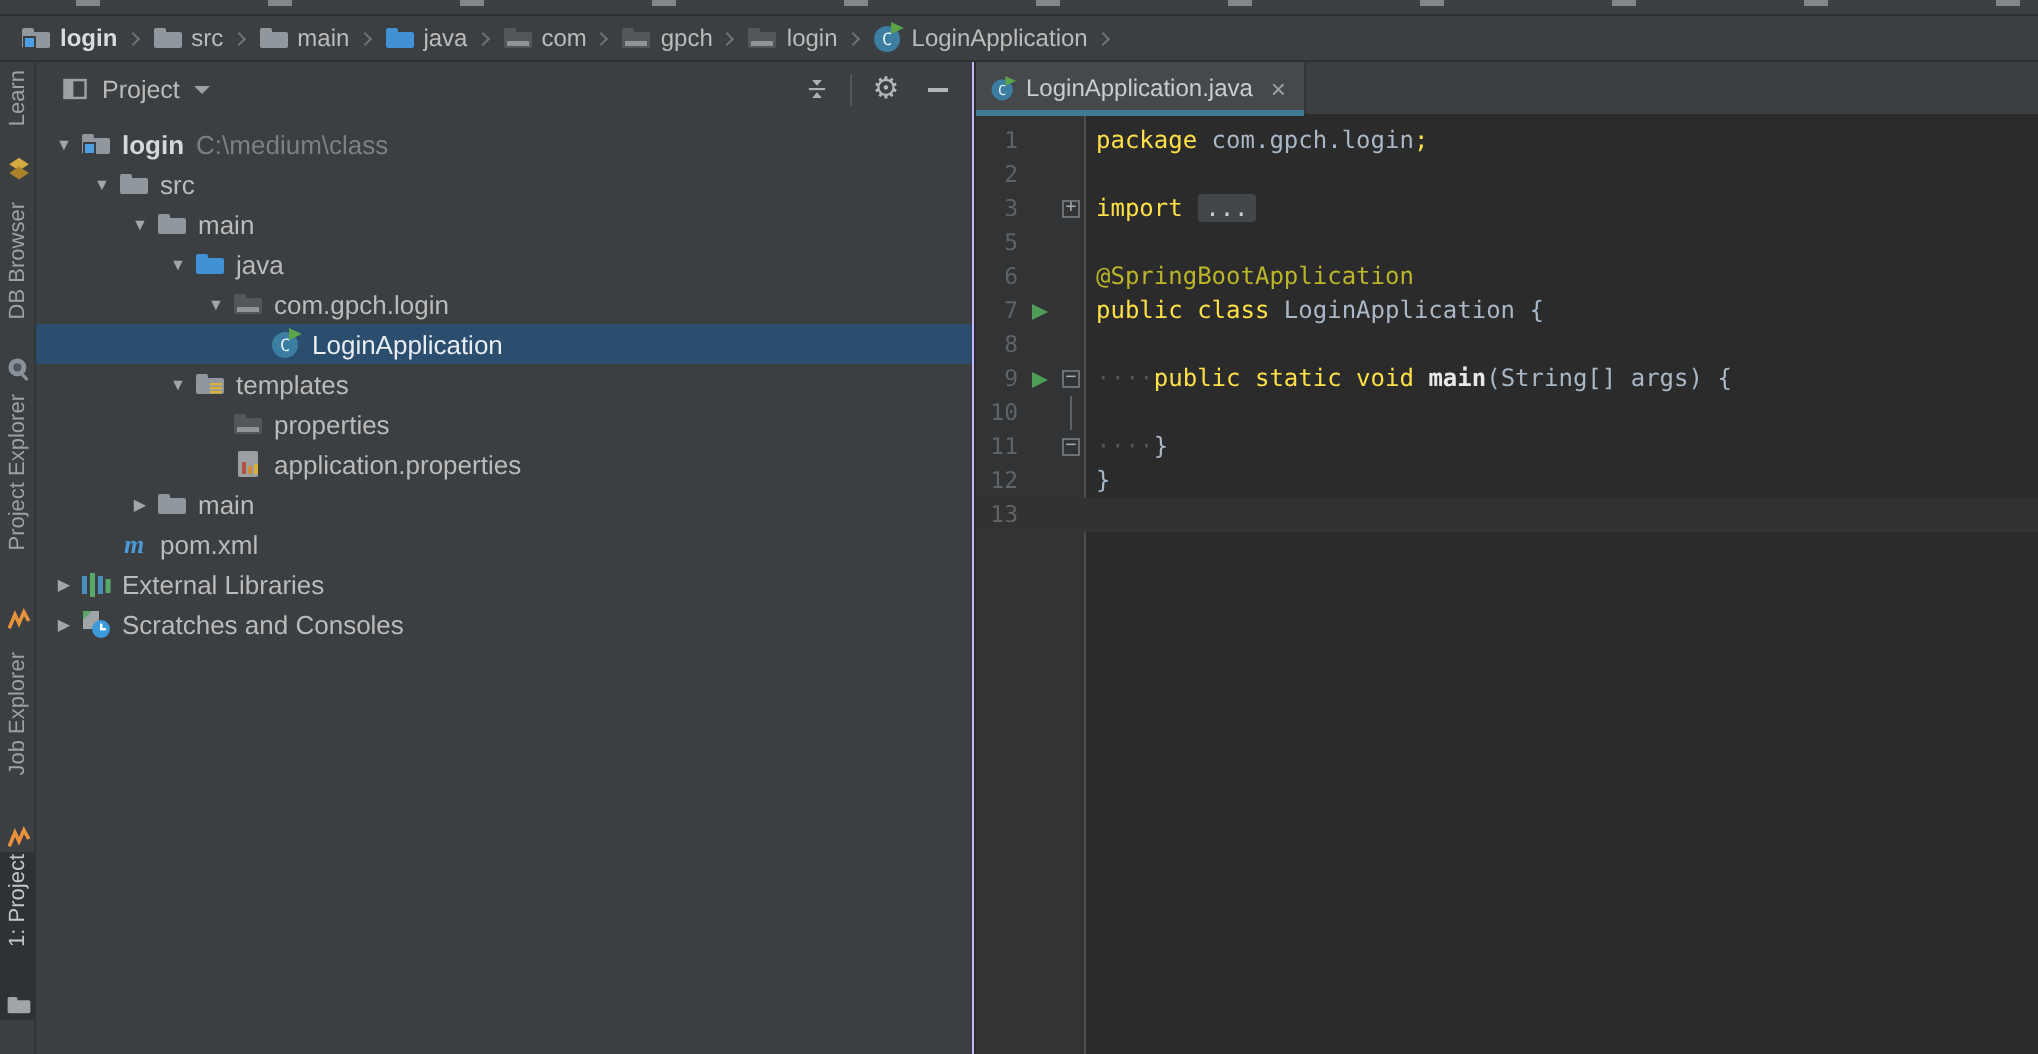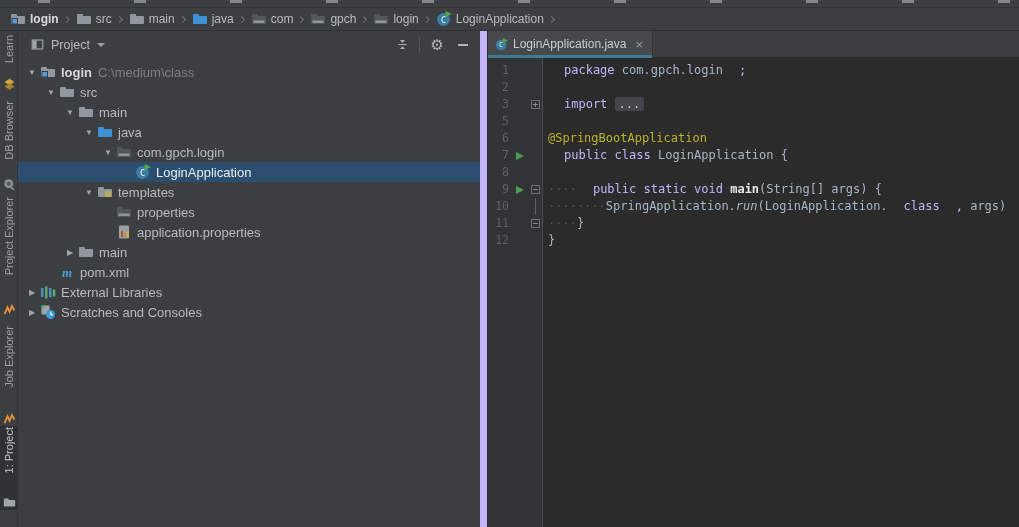--- a/index.html
+++ b/index.html
@@ -36,21 +36,21 @@
   .stripe-label{ writing-mode:vertical-rl; transform:rotate(180deg);
     font-size:11px; color:#9DA1A4; white-space:nowrap; }
   .stripe-item.active .stripe-label{ color:#C4C8CA; }
   .s0{ top:3px;   height:58px; }
   .s1{ top:69px;  height:92px; }
   .s2{ top:165px; height:122px; }
   .s3{ top:294px; height:102px; }
   .s4{ top:395px; height:84px; }
   
   #project-panel{ position:absolute; left:18px; top:31px; width:469px; height:496px;
-    background:#3C3F41; border-right:7px solid #c4b5fd; }
+    background:#3C3F41; border-right:1px solid #c4b5fd; }
   #panel-header{ height:27px; display:flex; align-items:center; padding:0 8px 0 10px; gap:5px; }
   #panel-title{ font-size:12.5px; color:#BBBBBB; }
   .dd-arrow{ width:0; height:0; border-left:4px solid transparent; border-right:4px solid transparent;
     border-top:4px solid #9DA1A4; margin-left:2px; }
   #panel-toolbar{ margin-left:auto; display:flex; align-items:center; gap:8px; }
   .tb-btn{ width:18px; height:18px; display:flex; align-items:center; justify-content:center; cursor:default; }
   .tb-sep{ width:1px; height:16px; background:#515557; }
   .gear-glyph{ font-size:15px; color:#B4B7B9; line-height:1; }
   .minus-glyph{ width:10px; height:2px; background:#B4B7B9; }
   
@@ -82,21 +82,21 @@
   .ln{ flex:none; width:24px; text-align:right; padding-right:3px; color:#606366; font-size:11.5px; }
   .runslot{ flex:none; width:16px; display:flex; align-items:center; justify-content:center; }
   .foldslot{ flex:none; width:15px; display:flex; align-items:center; justify-content:center; }
   .codecell{ padding-left:5px; white-space:pre; }
   .run-arrow{ width:0; height:0; border-left:8px solid #4F9E58;
     border-top:4.5px solid transparent; border-bottom:4.5px solid transparent; }
   .fold-box{ width:9px; height:9px; border:1px solid #6A7176; background:#313335; color:#A6ABAE;
     font-size:9px; line-height:7px; text-align:center; font-family:"DejaVu Sans Mono",monospace; }
   .fold-mid{ width:1px; height:17px; background:#5C6368; }
   
-  .c-kw{ color:#c4b5fd;margin-left:16px; }
+  .c-kw{ color:#fde047; }
   .c-pl{ color:#A9B7C6; }
   .c-ann{ color:#BBB529; }
   .c-ws{ color:#4E565B; }
   .c-main{ color:#E8E8E8; font-weight:bold; }
   .c-run{ color:#A9B7C6; font-style:italic; }
   .chip{ background:#42464A; color:#C6CDD3; border-radius:2px; padding:0 4px; }
   
   svg.icn{ width:16px; height:16px; flex:none; display:inline-block; vertical-align:middle; }
   svg.icn.sm{ width:13px; height:13px; }
 </style>
@@ -446,31 +446,36 @@
             <span class="fold-box">−</span>
           </span>
           <span class="codecell"><span class="c-ws">····</span><span class="c-kw">public static void </span><span class="c-main">main</span><span class="c-pl">(String[] args) {</span></span>
         </div>
         <div class="code-row">
           <span class="ln">10</span>
           <span class="runslot"></span>
           <span class="foldslot">
             <span class="fold-mid"></span>
           </span>
-          <span class="codecell"><span class="c-ws">········</span><span class="c-pl">SpringApplication.</span><span class="c-run">run</span><span class="c-pl">(LoginApplication.</span><span class="c-kw">class</span><span class="c-kw">,</span><span class="c-pl"> args)</span><span class="c-kw">;</span></span>
         </div>
         <div class="code-row">
           <span class="ln">11</span>
           <span class="runslot"></span>
           <span class="foldslot">
             <span class="fold-box">−</span>
           </span>
           <span class="codecell"><span class="c-ws">····</span><span class="c-pl">}</span></span>
         </div>
         <div class="code-row">
           <span class="ln">12</span>
           <span class="runslot"></span>
           <span class="foldslot"></span>
           <span class="codecell"><span class="c-pl">}</span></span>
         </div>
+        <div class="code-row caret">
+          <span class="ln">13</span>
+          <span class="runslot"></span>
+          <span class="foldslot"></span>
+          <span class="codecell"></span>
+        </div>
       </div>
   </div>
 </div>
 
 </body></html>

